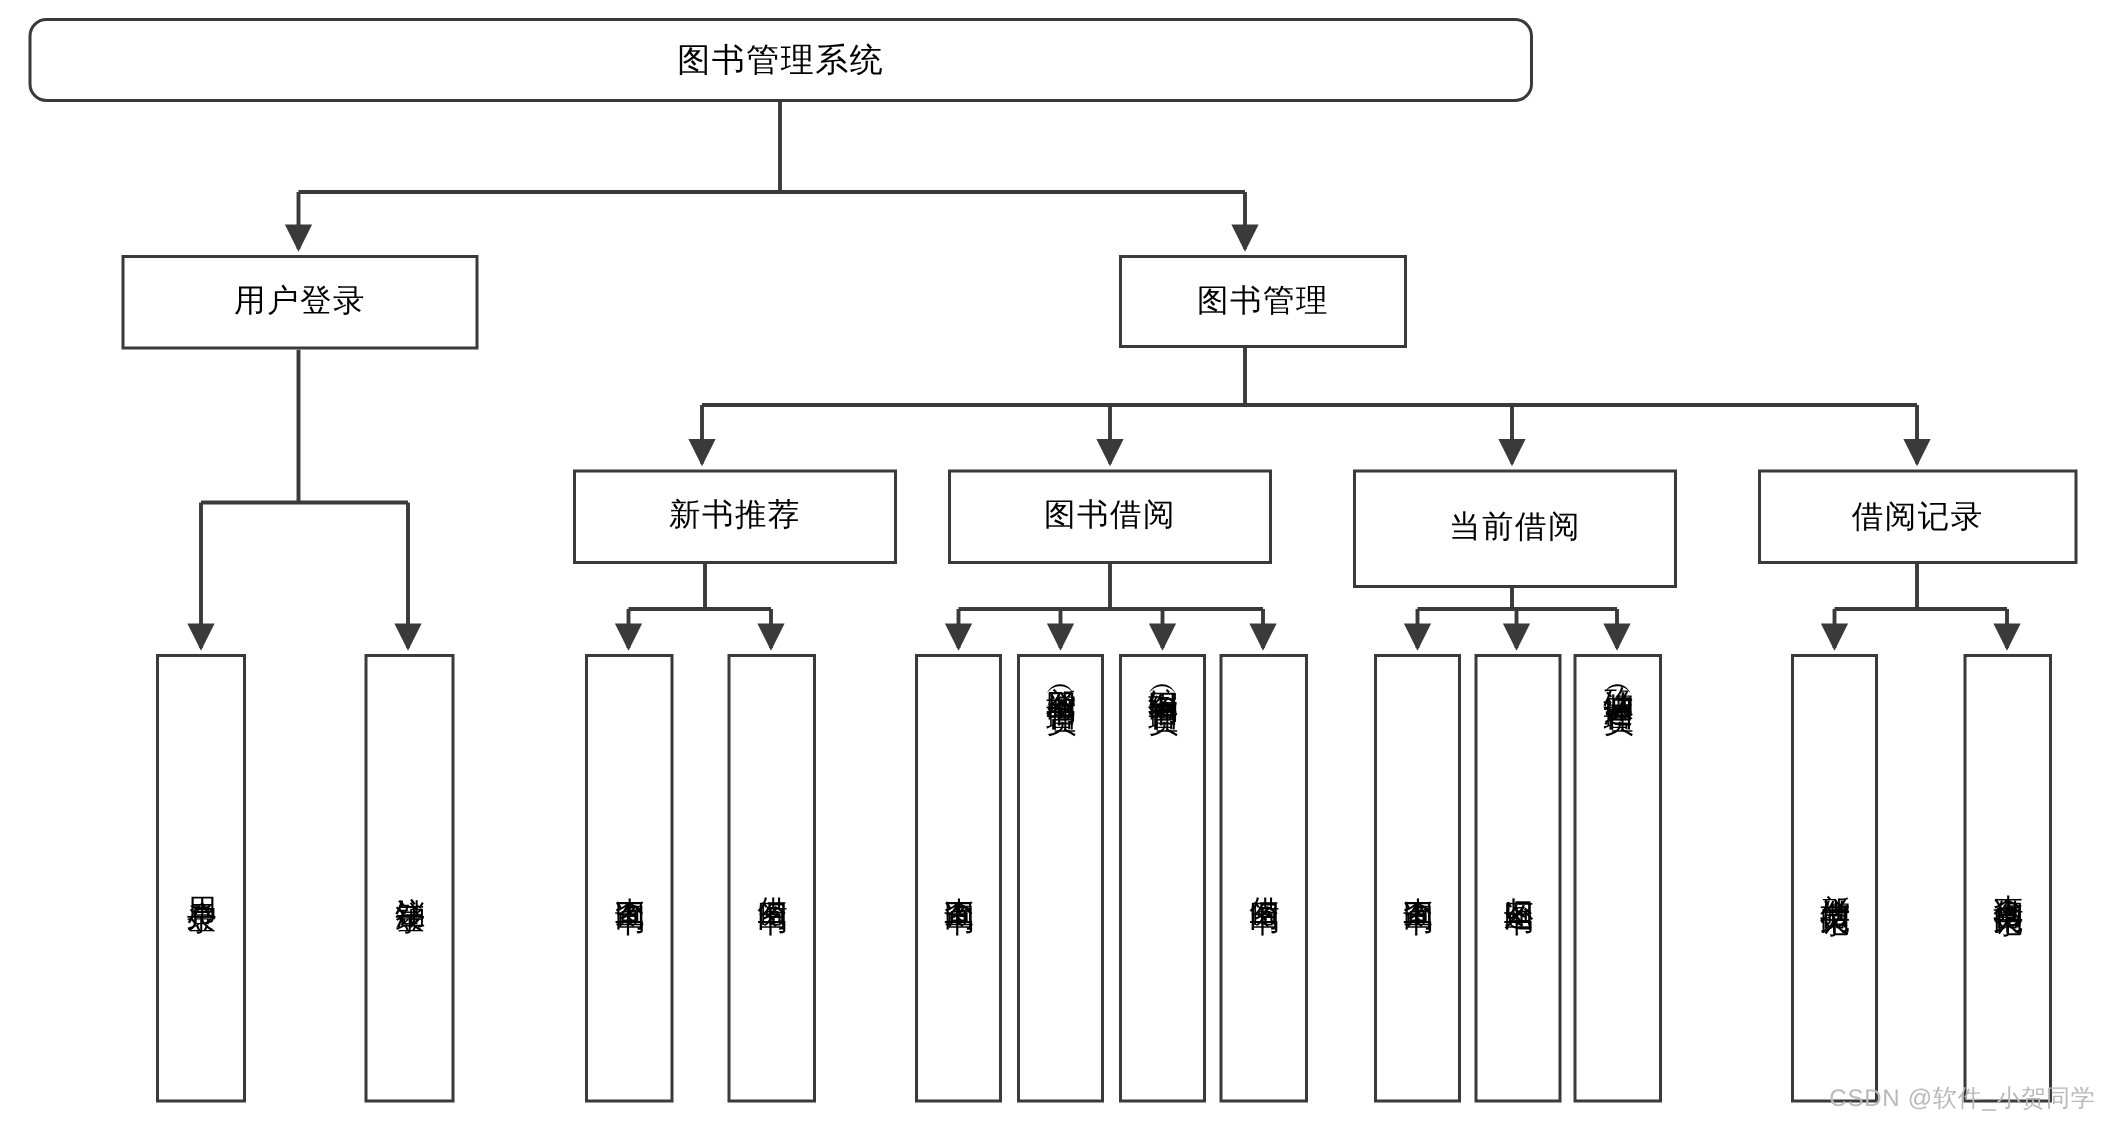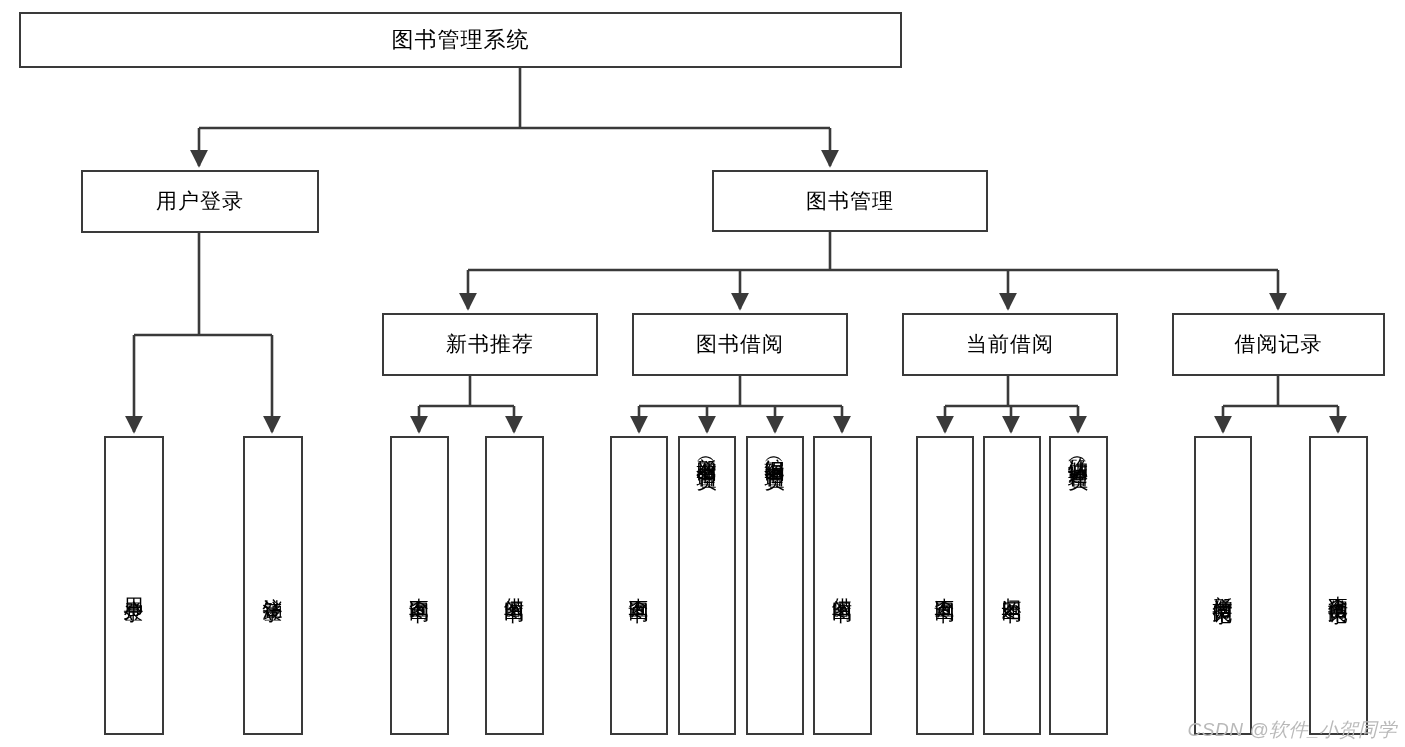--- a/index.html
+++ b/index.html
@@ -64,26 +64,25 @@
     font-size:20px;
   }
   .node.v.center{
     align-items:center;
     padding-top:0;
   }
   #watermark{
     position:absolute;
     right:8px;
     bottom:4px;
-    font-size:19px;
+    font-size:16px;
     color:#b9b9b9;
     white-space:nowrap;
     letter-spacing:0.5px;
     pointer-events:none;
-    font-style:italic;
   }
 </style>
 </head>
 <body>
 
 <div id="canvas">
 
   <svg id="wires" viewBox="0 0 1405 747" xmlns="http://www.w3.org/2000/svg">
     <defs>
       <marker id="arrow" viewBox="0 0 10 10" refX="9" refY="5" markerWidth="7" markerHeight="7" orient="auto-start-reverse">
@@ -127,38 +126,38 @@
       <path d="M 1011 406 L 1011 432" marker-end="url(#arrow)"></path>
       <path d="M 1078 406 L 1078 432" marker-end="url(#arrow)"></path>
 
       <path d="M 1278 376 L 1278 406"></path>
       <path d="M 1223 406 L 1338 406"></path>
       <path d="M 1223 406 L 1223 432" marker-end="url(#arrow)"></path>
       <path d="M 1338 406 L 1338 432" marker-end="url(#arrow)"></path>
     </g>
   </svg>
 
-  <div class="node h root" style="left:19px;top:12px;width:883px;height:56px;">
+  <div class="node h root" style="left:19px;top:12px;width:1003px;height:56px;border-radius:12px;">
     <span class="lbl">图书管理系统</span>
   </div>
 
   <div class="node h" style="left:81px;top:170px;width:238px;height:63px;">
     <span class="lbl">用户登录</span>
   </div>
-  <div class="node h" style="left:712px;top:170px;width:276px;height:62px;">
+  <div class="node h" style="left:746px;top:170px;width:192px;height:62px;">
     <span class="lbl">图书管理</span>
   </div>
 
   <div class="node h" style="left:362px;top:313px;width:216px;height:63px;margin-left:20px;">
     <span class="lbl">新书推荐</span>
   </div>
   <div class="node h" style="left:632px;top:313px;width:216px;height:63px;">
     <span class="lbl">图书借阅</span>
   </div>
-  <div class="node h" style="left:902px;top:313px;width:216px;height:63px;">
+  <div class="node h" style="left:902px;top:313px;width:216px;height:79px;">
     <span class="lbl">当前借阅</span>
   </div>
   <div class="node h" style="left:1172px;top:313px;width:213px;height:63px;font-family:Liberation Serif, serif;">
     <span class="lbl">借阅记录</span>
   </div>
 
   <div class="node v center" style="left:104px;top:436px;width:60px;height:299px;">
     <span class="lbl">用户登录</span>
   </div>
   <div class="node v center" style="left:243px;top:436px;width:60px;height:299px;">

